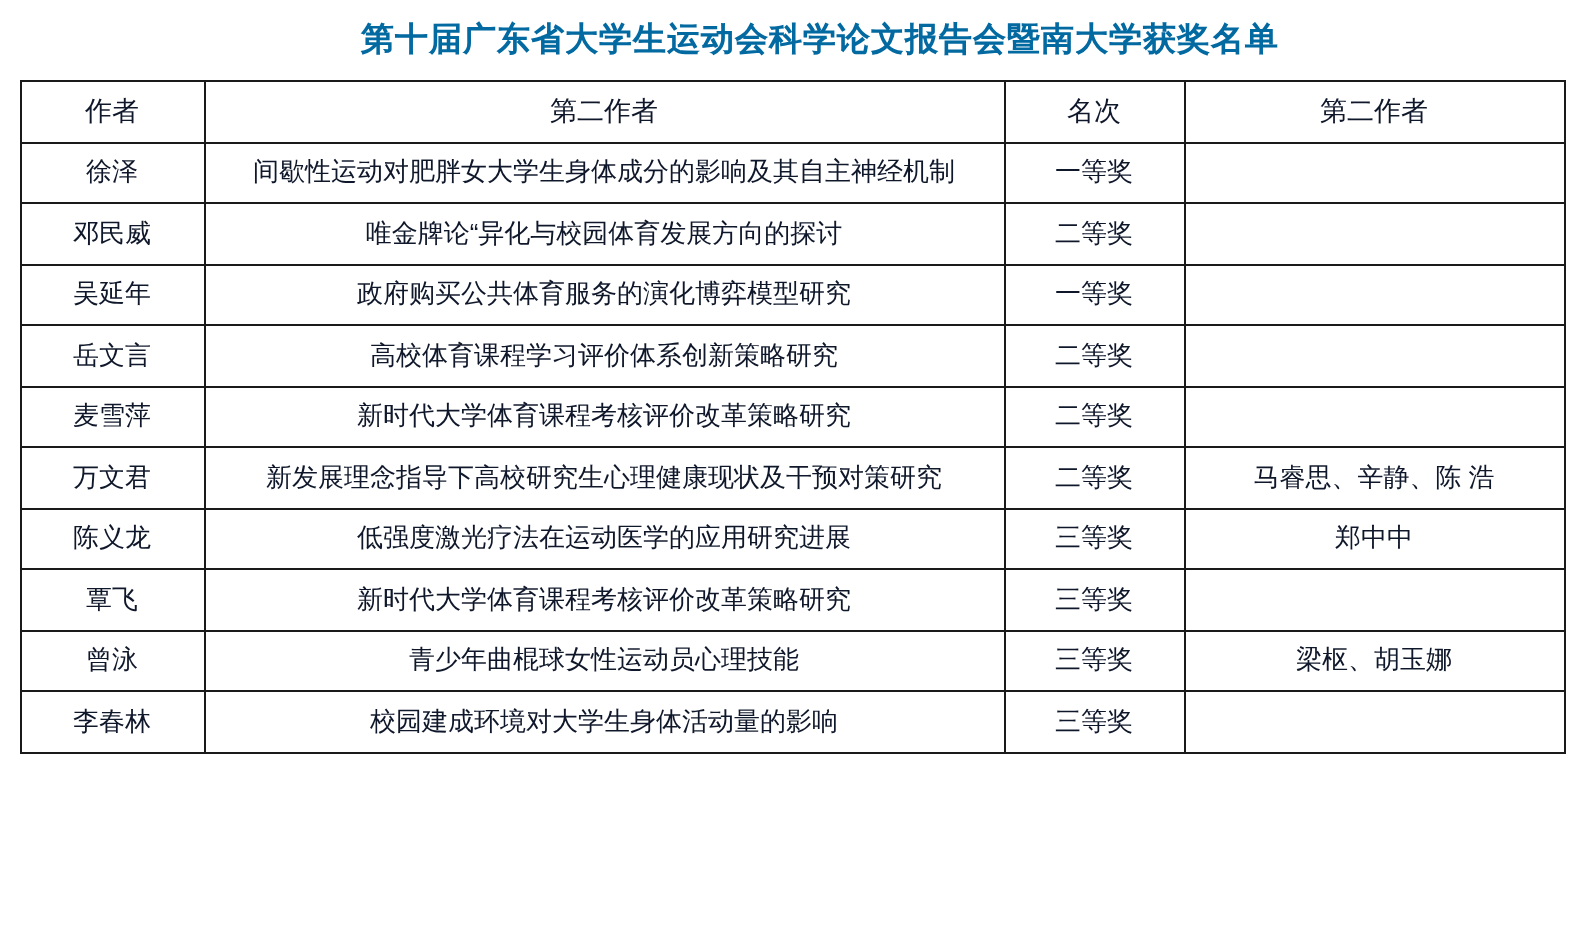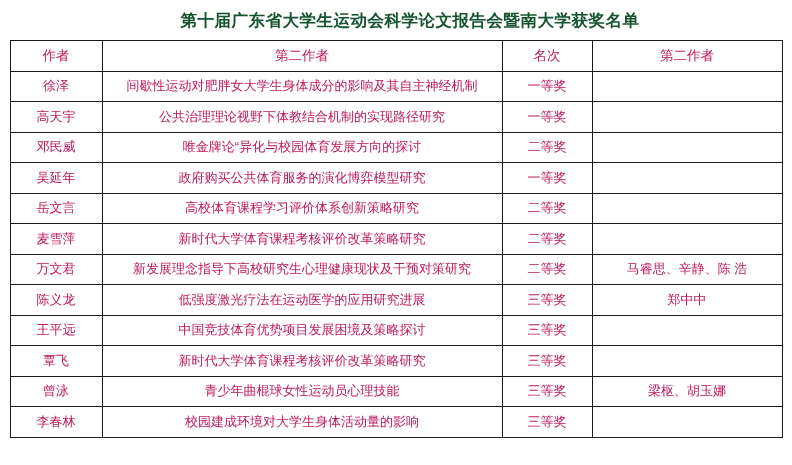--- a/index.html
+++ b/index.html
@@ -21,40 +21,40 @@
     padding: 0;
     position: relative;
   }
   .doc-title {
     text-align: center;
     font-size: 16.5px;
     font-weight: bold;
     letter-spacing: 0.5px;
     padding: 11px 0 9px 0;
     line-height: 1.2;
-    color: #14532d;
+    color: #0369a1;
     margin-left: 28px;
   }
   table.award-table {
     width: 772px;
     margin: 0 auto;
     border-collapse: collapse;
     table-layout: fixed;
   }
   table.award-table td,
   table.award-table th {
     border: 1px solid #1a1a1a;
     text-align: center;
     vertical-align: middle;
     font-size: 13px;
     font-weight: normal;
     padding: 0;
     height: 29.5px;
     line-height: 1.15;
-    color: #be185d;
+    color: #0f172a;
     overflow: hidden;
     white-space: nowrap;
   }
   table.award-table thead td {
     font-size: 13.5px;
     height: 30px;
   }
   .col-author   { width: 92px; }
   .col-paper    { width: 400px; }
   .col-rank     { width: 90px; }
@@ -84,26 +84,20 @@
       </tr>
     </thead>
     <tbody>
         <tr>
           <td>徐泽</td>
           <td class="cell-paper">间歇性运动对肥胖女大学生身体成分的影响及其自主神经机制</td>
           <td>一等奖</td>
           <td></td>
         </tr>
         <tr>
-          <td>高天宇</td>
-          <td class="cell-paper">公共治理理论视野下体教结合机制的实现路径研究</td>
-          <td>一等奖</td>
-          <td></td>
-        </tr>
-        <tr>
           <td>邓民威</td>
           <td class="cell-paper">唯金牌论“异化与校园体育发展方向的探讨</td>
           <td>二等奖</td>
           <td></td>
         </tr>
         <tr>
           <td>吴延年</td>
           <td class="cell-paper">政府购买公共体育服务的演化博弈模型研究</td>
           <td>一等奖</td>
           <td></td>
@@ -126,26 +120,20 @@
           <td>二等奖</td>
           <td>马睿思、辛静、陈 浩</td>
         </tr>
         <tr>
           <td>陈义龙</td>
           <td class="cell-paper">低强度激光疗法在运动医学的应用研究进展</td>
           <td>三等奖</td>
           <td>郑中中</td>
         </tr>
         <tr>
-          <td>王平远</td>
-          <td class="cell-paper">中国竞技体育优势项目发展困境及策略探讨</td>
-          <td>三等奖</td>
-          <td></td>
-        </tr>
-        <tr>
           <td>覃飞</td>
           <td class="cell-paper">新时代大学体育课程考核评价改革策略研究</td>
           <td>三等奖</td>
           <td></td>
         </tr>
         <tr>
           <td>曾泳</td>
           <td class="cell-paper">青少年曲棍球女性运动员心理技能</td>
           <td>三等奖</td>
           <td>梁枢、胡玉娜</td>

